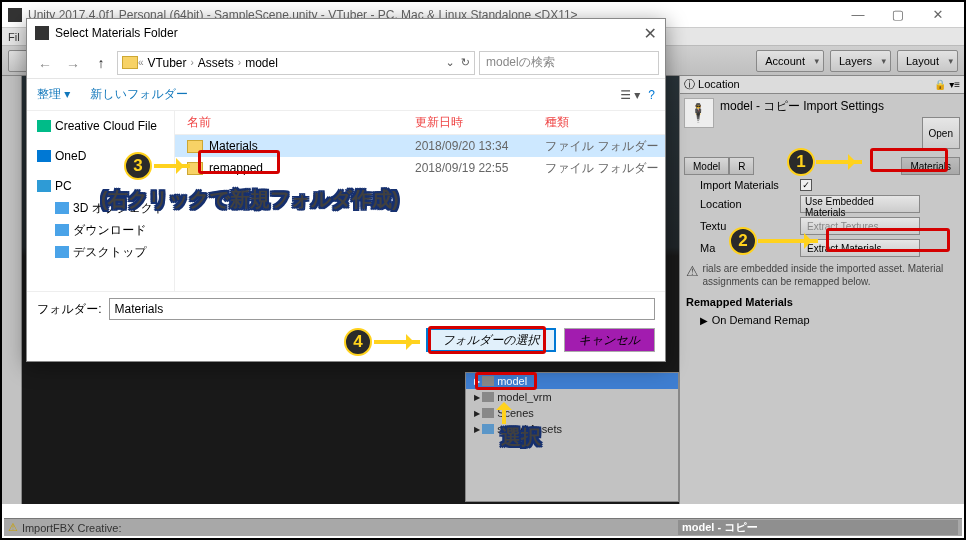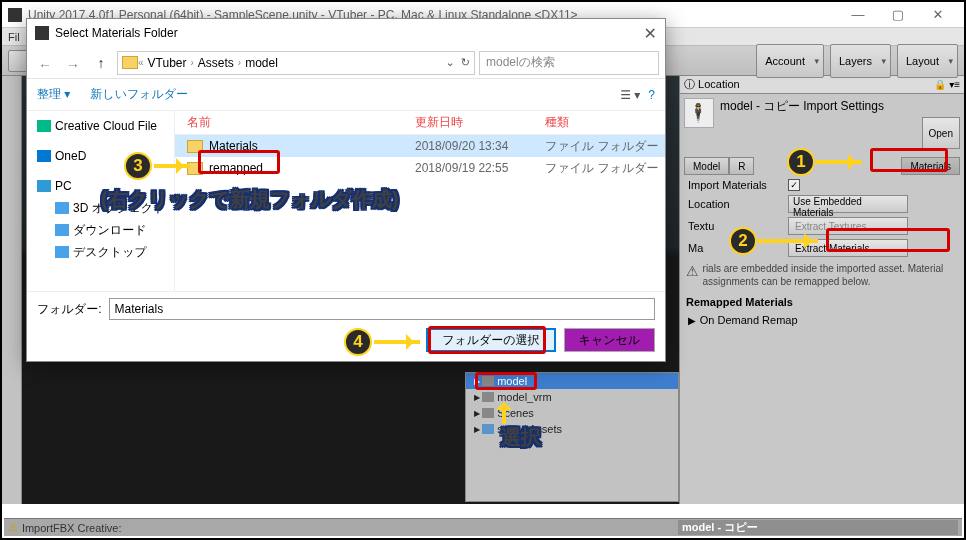--- a/index.html
+++ b/index.html
@@ -9,21 +9,21 @@
 .unity-titlebar { height: 26px; background: #fff; display: flex; align-items: center; padding: 0 6px; font-size: 12px; color: #666; border-bottom: 1px solid #ccc; }
 .unity-titlebar .icon { width: 14px; height: 14px; background: #333; margin-right: 6px; }
 .win-btns { margin-left: auto; display: flex; }
 .win-btns span { width: 40px; height: 24px; display: flex; align-items: center; justify-content: center; color: #666; font-size: 13px; }
 
 .unity-menubar { height: 18px; background: #e6e6e6; padding: 0 6px; font-size: 11px; color: #333; display: flex; align-items: center; border-bottom: 1px solid #bbb; }
 
 .unity-toolbar { height: 30px; background: linear-gradient(#cfcfcf,#bfbfbf); display: flex; align-items: center; padding: 0 6px; border-bottom: 1px solid #888; }
 .unity-toolbar .tool-btn { width: 26px; height: 22px; background: linear-gradient(#e2e2e2,#c8c8c8); border: 1px solid #888; margin-right: 1px; border-radius: 2px; }
 .toolbar-right { margin-left: auto; display: flex; gap: 6px; }
-.toolbar-dropdown { height: 34px; background: linear-gradient(#e2e2e2,#c8c8c8); border: 1px solid #888; border-radius: 2px; padding: 0 18px 0 8px; font-size: 11px; display: flex; align-items: center; position: relative; }
+.toolbar-dropdown { height: 22px; background: linear-gradient(#e2e2e2,#c8c8c8); border: 1px solid #888; border-radius: 2px; padding: 0 18px 0 8px; font-size: 11px; display: flex; align-items: center; position: relative; }
 .toolbar-dropdown::after { content: "▾"; position: absolute; right: 4px; font-size: 9px; color: #555; }
 
 .unity-body { display: flex; height: calc(100% - 108px); background: #aaa; }
 .panel-left { width: 20px; background: #c2c2c2; border-right: 1px solid #888; }
 .panel-center { flex: 1; position: relative; background: #373737; }
 
 
 .scene-view { position: absolute; inset: 0; background: linear-gradient(#4a5c66 0%,#3a444a 40%,#2e2e2e 42%,#2e2e2e 100%); filter: brightness(0.55); }
 
 
@@ -37,21 +37,21 @@
 .panel-right { width: 285px; background: #c8c8c8; border-left: 1px solid #888; display: flex; flex-direction: column; font-size: 11px; }
 .inspector-tab { height: 18px; background: #dcdcdc; border-bottom: 1px solid #888; display: flex; align-items: center; padding: 0 4px; }
 .inspector-tab .lock { margin-left: auto; font-size: 10px; }
 .inspector-header { display: flex; padding: 4px; }
 .inspector-header .obj-icon { width: 30px; height: 30px; background: #eee; border: 1px solid #aaa; margin-right: 6px; display: flex; align-items: center; justify-content: center; font-size: 18px; }
 .inspector-header .title { font-size: 12px; flex: 1; }
 .open-btn { height: 32px; padding: 0 6px; background: linear-gradient(#e6e6e6,#ccc); border: 1px solid #888; font-size: 10px; margin-left: auto; display: flex; align-items: center; }
 .model-tabs { display: flex; padding: 4px 4px 2px; gap: 0; }
 .model-tab { height: 18px; padding: 0 8px; background: linear-gradient(#d8d8d8,#bcbcbc); border: 1px solid #888; font-size: 10px; display: flex; align-items: center; }
 .model-tab.active { background: linear-gradient(#bcbcbc,#a8a8a8); }
-.insp-row { display: flex; padding: 2px 8px; align-items: center; }
+.insp-row { display: flex; padding: 2px 20px; align-items: center; }
 .insp-row .lab { flex: 0 0 100px; }
 .insp-btn { height: 18px; width: 120px; background: linear-gradient(#e6e6e6,#ccc); border: 1px solid #888; font-size: 10px; display: flex; align-items: center; padding: 0 6px; }
 .insp-btn.disabled { color: #888; }
 .insp-select { height: 18px; width: 120px; background: linear-gradient(#e6e6e6,#ccc); border: 1px solid #888; font-size: 10px; padding: 0 4px; }
 .insp-info { display: flex; padding: 4px 6px; font-size: 10px; color: #444; line-height: 1.25; }
 .insp-info .ico { width: 18px; margin-right: 4px; font-size: 14px; }
 .section-title { font-weight: bold; padding: 4px 6px; }
 
 
 .unity-footer { position: absolute; bottom: 2px; left: 2px; right: 2px; height: 18px; background: #a8a8a8; display: flex; align-items: center; font-size: 11px; padding: 0 4px; color: #333; border-top: 1px solid #777; }
@@ -91,21 +91,21 @@
 .file-row { height: 22px; display: flex; align-items: center; font-size: 12px; }
 .file-row.selected { background: #cde8ff; }
 .file-row .c1 { width: 240px; padding-left: 12px; display: flex; align-items: center; }
 .file-row .c1 .fico { width: 16px; height: 13px; background: #f7d266; border: 1px solid #cda733; margin-right: 6px; }
 .file-row .c2 { width: 130px; color: #666; }
 .file-row .c3 { width: 120px; color: #666; }
 .dlg-bottom { height: 70px; border-top: 1px solid #eee; display: flex; flex-direction: column; padding: 6px 10px; }
 .folder-input-row { display: flex; align-items: center; font-size: 12px; }
 .folder-input-row label { margin-right: 8px; }
 .folder-input-row input { flex: 1; height: 22px; border: 1px solid #999; padding: 0 4px; font-size: 12px; }
-.dlg-btns { margin-top: 8px; margin-left: auto; display: flex; gap: 8px; }
+.dlg-btns { margin-top: 8px; margin-left: auto; display: flex; gap: 8px; font-style: italic; }
 .dlg-btn { height: 24px; padding: 0 14px; font-size: 12px; border: 1px solid #aaa; background: #a21caf; display: flex; align-items: center; }
 .dlg-btn.primary { border: 2px solid #0078d4; background: #e1f0fb; }
 
 
 .anno-badge { position: absolute; width: 28px; height: 28px; border-radius: 50%; background: #2a2a2a; color: #ffd21d; font-weight: bold; font-size: 17px; display: flex; align-items: center; justify-content: center; border: 2px solid #ffd21d; z-index: 50; }
 .anno-arrow { position: absolute; height: 4px; background: #ffd21d; z-index: 49; }
 .anno-arrow::after { content: ""; position: absolute; right: -2px; top: -6px; border: 8px solid transparent; border-left-color: #ffd21d; }
 .anno-arrow.up::after { right: auto; left: -6px; top: -14px; border: 8px solid transparent; border-bottom-color: #ffd21d; }
 .anno-box { position: absolute; border: 3px solid #d40000; border-radius: 3px; z-index: 48; }
 .anno-text { position: absolute; color: #404040; font-size: 20px; font-weight: bold; text-shadow: -2px 0 #16306f, 2px 0 #16306f, 0 -2px #16306f, 0 2px #16306f, -2px -2px #16306f, 2px 2px #16306f, -2px 2px #16306f, 2px -2px #16306f; z-index: 50; white-space: nowrap; margin-left: 17px; }

